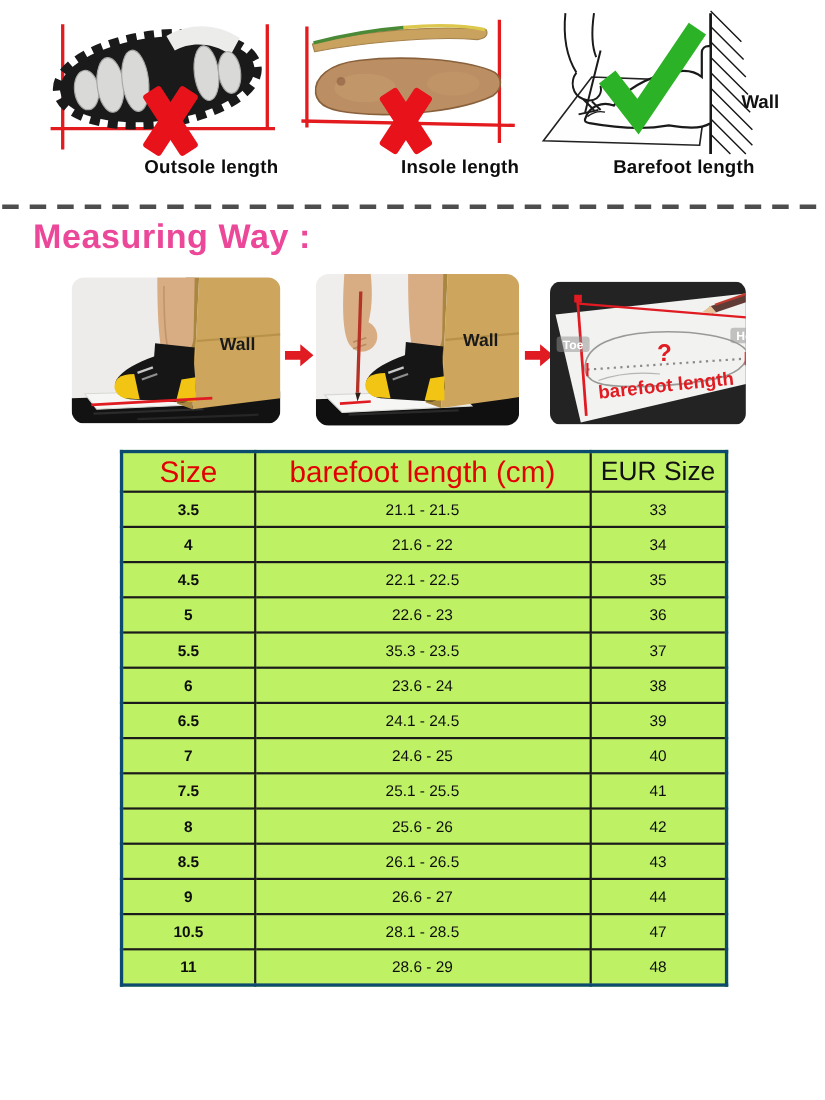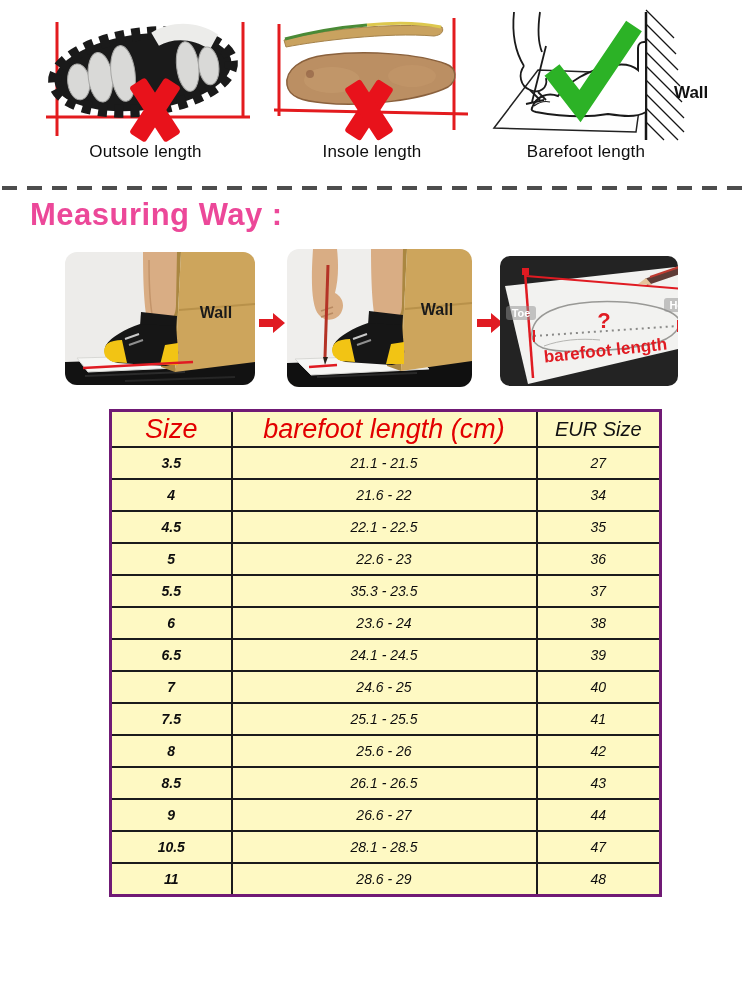--- a/index.html
+++ b/index.html
@@ -1,30 +1,30 @@
 <!DOCTYPE html>
 <html><head>
 <meta charset="utf-8">
 <style>
   html,body{margin:0;padding:0;background:#fff;}
   .stage{position:relative;width:750px;height:1000px;background:#ffffff;
          font-family:"Liberation Sans",sans-serif;overflow:hidden;}
   .abs{position:absolute;}
-  .caption{position:absolute;font-weight:normal;font-size:17px;color:#0d0d0d;
-           text-align:center;letter-spacing:.2px;}
+  .caption{position:absolute;font-weight:bold;font-size:17px;color:#0d0d0d;
+           text-align:right;letter-spacing:.2px;}
   .heading{position:absolute;left:30px;top:197px;font-size:31px;font-weight:bold;
            color:#ec4899;letter-spacing:.5px;}
   .photo{position:absolute;border-radius:12px;overflow:hidden;}
   .size-table{position:absolute;left:109px;top:409px;width:550px;
-              border-collapse:collapse;table-layout:fixed;background:#fef9c3;
-              border:3px solid #701a75;font-style:italic;}
+              border-collapse:collapse;table-layout:fixed;background:#bef264;
+              border:3px solid #0c4a6e;}
   .size-table th,.size-table td{border:2px solid #1b1b1b;text-align:center;
               padding:0;vertical-align:middle;}
   .size-table th{height:34px;font-size:27px;font-weight:400;color:#e20000;}
-  .size-table th.h-eur{color:#111;font-size:20px;}
+  .size-table th.h-eur{color:#111;font-size:24px;}
   .size-table td{height:30px;font-size:14px;color:#0d0d0d;}
   .size-table td.c0{font-weight:bold;}
   svg text{font-family:"Liberation Sans",sans-serif;}
 </style>
 </head>
 <body>
 
 <div class="stage">
 
   <svg class="abs" style="left:38px;top:12px" width="215" height="130" viewBox="0 0 215 130">
@@ -202,21 +202,21 @@
       <tr>
         <th class="h-size">Size</th>
         <th class="h-len">barefoot length (cm)</th>
         <th class="h-eur">EUR Size</th>
       </tr>
     </thead>
     <tbody>
         <tr>
           <td class="c0">3.5</td>
           <td class="c1">21.1 - 21.5</td>
-          <td class="c2">27</td>
+          <td class="c2">33</td>
         </tr>
         <tr>
           <td class="c0">4</td>
           <td class="c1">21.6 - 22</td>
           <td class="c2">34</td>
         </tr>
         <tr>
           <td class="c0">4.5</td>
           <td class="c1">22.1 - 22.5</td>
           <td class="c2">35</td>

